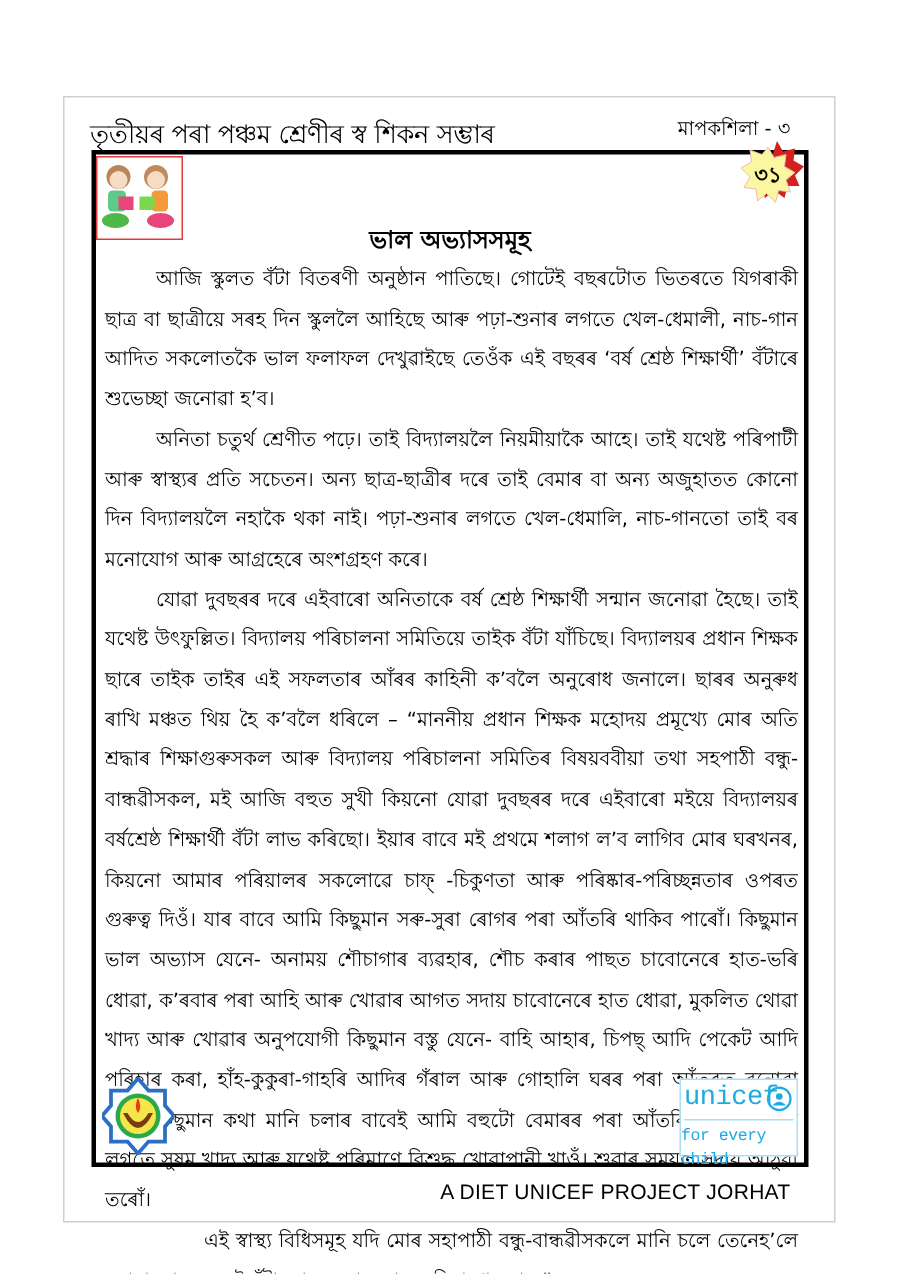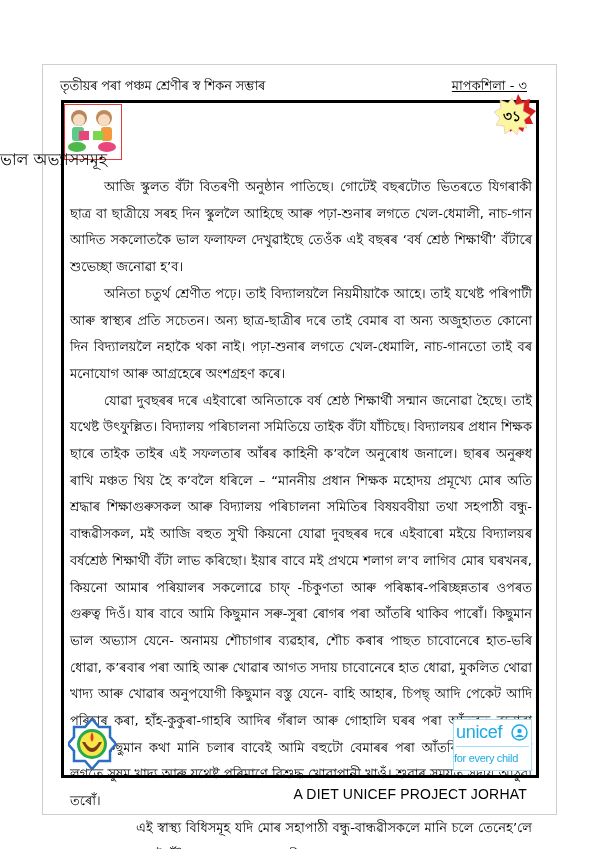--- a/index.html
+++ b/index.html
@@ -1,36 +1,36 @@
 <!DOCTYPE html>
 <html><head>
 <meta charset="utf-8">
 <style>
   html, body { margin:0; padding:0; background:#ffffff; }
   body { width:600px; height:849px; position:relative; overflow:hidden;
          font-family:"DejaVu Sans", sans-serif; color:#000; }
   .page { position:absolute; left:42px; top:64px; width:515px; height:751px;
           border:1px solid #cfcfcf; box-sizing:border-box; background:#fff; }
-  .hdr-left { position:absolute; left:60px; top:76px; font-size:13px; letter-spacing:-0.2px; }
-  .hdr-right { position:absolute; right:73px; top:76px; font-size:13px;text-decoration:underline; }
+  .hdr-left { position:absolute; left:60px; top:76px; font-size:17px; letter-spacing:-0.2px; }
+  .hdr-right { position:absolute; right:73px; top:76px; font-size:13px; }
   .box { position:absolute; left:61px; top:100px; width:478px; height:678px;
          border:3px solid #000; box-sizing:border-box; }
   .kids { position:absolute; left:64px; top:104px; width:58px; height:56px;
           border:1.5px solid #e23a3a; box-sizing:border-box; background:#fff; }
   .badge { position:absolute; left:492px; top:92px; width:44px; height:44px;text-align:right; }
-  .title { position:absolute; left:0; width:600px; top:147px; 
-           font-size:16px; font-weight:normal; }
+  .title { position:absolute; left:0; width:600px; top:147px; text-align:center;
+           font-size:16px; font-weight:bold; }
   .body-text { position:absolute; left:70px; width:462px; top:174px;
                font-size:13px; line-height:26.7px; text-align:justify; }
   .body-text p { margin:0; text-indent:34px; }
   .body-text p.last { text-indent:66px; }
   .emblem { position:absolute; left:68px; top:718px; width:48px; height:52px; }
   .unicef { position:absolute; left:453px; top:719px; width:79px; height:52px;
             border:1px solid #a8dff4; box-sizing:border-box; background:#fff;
-            color:#1cabe2; font-family:Liberation Sans, sans-serif; }
+            color:#1cabe2; font-family:Liberation Mono, monospace; }
   .unicef .u1 { position:absolute; left:2px; top:1px; font-size:18px; line-height:22px; letter-spacing:-0.3px; }
   .unicef .globe { position:absolute; right:3px; top:4px; width:17px; height:17px; }
   .unicef .line { position:absolute; left:2px; right:2px; top:26px; border-top:1px solid #a8dff4; }
   .unicef .u2 { position:absolute; left:0; top:30px; font-size:11px; line-height:16px; letter-spacing:-0.3px; }
   .footer { position:absolute; right:73px; top:786px; font-family:Liberation Sans, sans-serif;
             font-size:14px; letter-spacing:0.2px; }
 </style>
 </head>
 <body>
 

